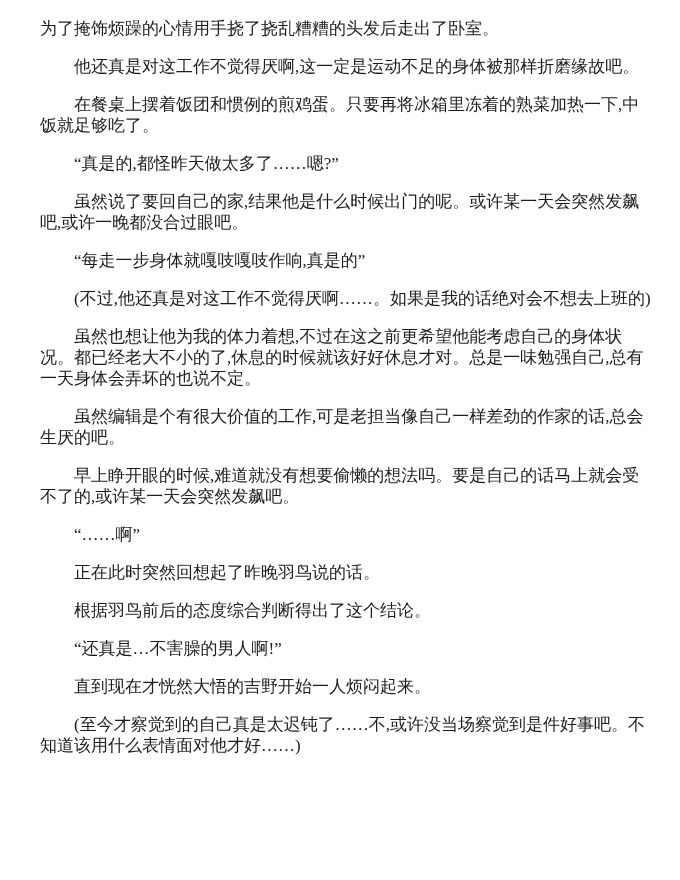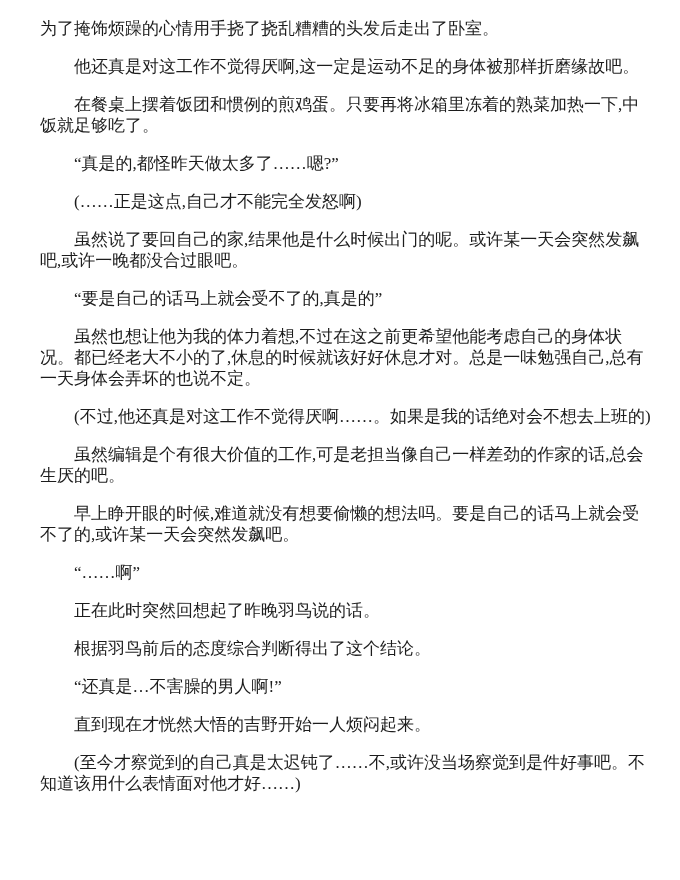--- a/index.html
+++ b/index.html
@@ -36,25 +36,24 @@
 </style>
 </head>
 <body>
 
 <div class="page">
   <div class="text-block">
     <p>为了掩饰烦躁的心情用手挠了挠乱糟糟的头发后走出了卧室。</p>
     <p class="indent">他还真是对这工作不觉得厌啊,这一定是运动不足的身体被那样折磨缘故吧。</p>
     <p class="indent">在餐桌上摆着饭团和惯例的煎鸡蛋。只要再将冰箱里冻着的熟菜加热一下,中饭就足够吃了。</p>
     <p class="indent">“真是的,都怪昨天做太多了……嗯?”</p>
-    <p class="indent">(……正是这点,自己才不能完全发怒啊)</p>
     <p class="indent">虽然说了要回自己的家,结果他是什么时候出门的呢。或许某一天会突然发飙吧,或许一晚都没合过眼吧。</p>
-    <p class="indent">“要是自己的话马上就会受不了的,真是的”</p>
+    <p class="indent">“每走一步身体就嘎吱嘎吱作响,真是的”</p>
+    <p class="indent">(不过,他还真是对这工作不觉得厌啊……。如果是我的话绝对会不想去上班的)</p>
     <p class="indent">虽然也想让他为我的体力着想,不过在这之前更希望他能考虑自己的身体状况。都已经老大不小的了,休息的时候就该好好休息才对。总是一味勉强自己,总有一天身体会弄坏的也说不定。</p>
-    <p class="indent">(不过,他还真是对这工作不觉得厌啊……。如果是我的话绝对会不想去上班的)</p>
     <p class="indent">虽然编辑是个有很大价值的工作,可是老担当像自己一样差劲的作家的话,总会生厌的吧。</p>
     <p class="indent">早上睁开眼的时候,难道就没有想要偷懒的想法吗。要是自己的话马上就会受不了的,或许某一天会突然发飙吧。</p>
     <p class="indent">“……啊”</p>
     <p class="indent">正在此时突然回想起了昨晚羽鸟说的话。</p>
     <p class="indent">根据羽鸟前后的态度综合判断得出了这个结论。</p>
     <p class="indent">“还真是…不害臊的男人啊!”</p>
     <p class="indent">直到现在才恍然大悟的吉野开始一人烦闷起来。</p>
     <p class="indent">(至今才察觉到的自己真是太迟钝了……不,或许没当场察觉到是件好事吧。不知道该用什么表情面对他才好……)</p>
   </div>
 </div>

